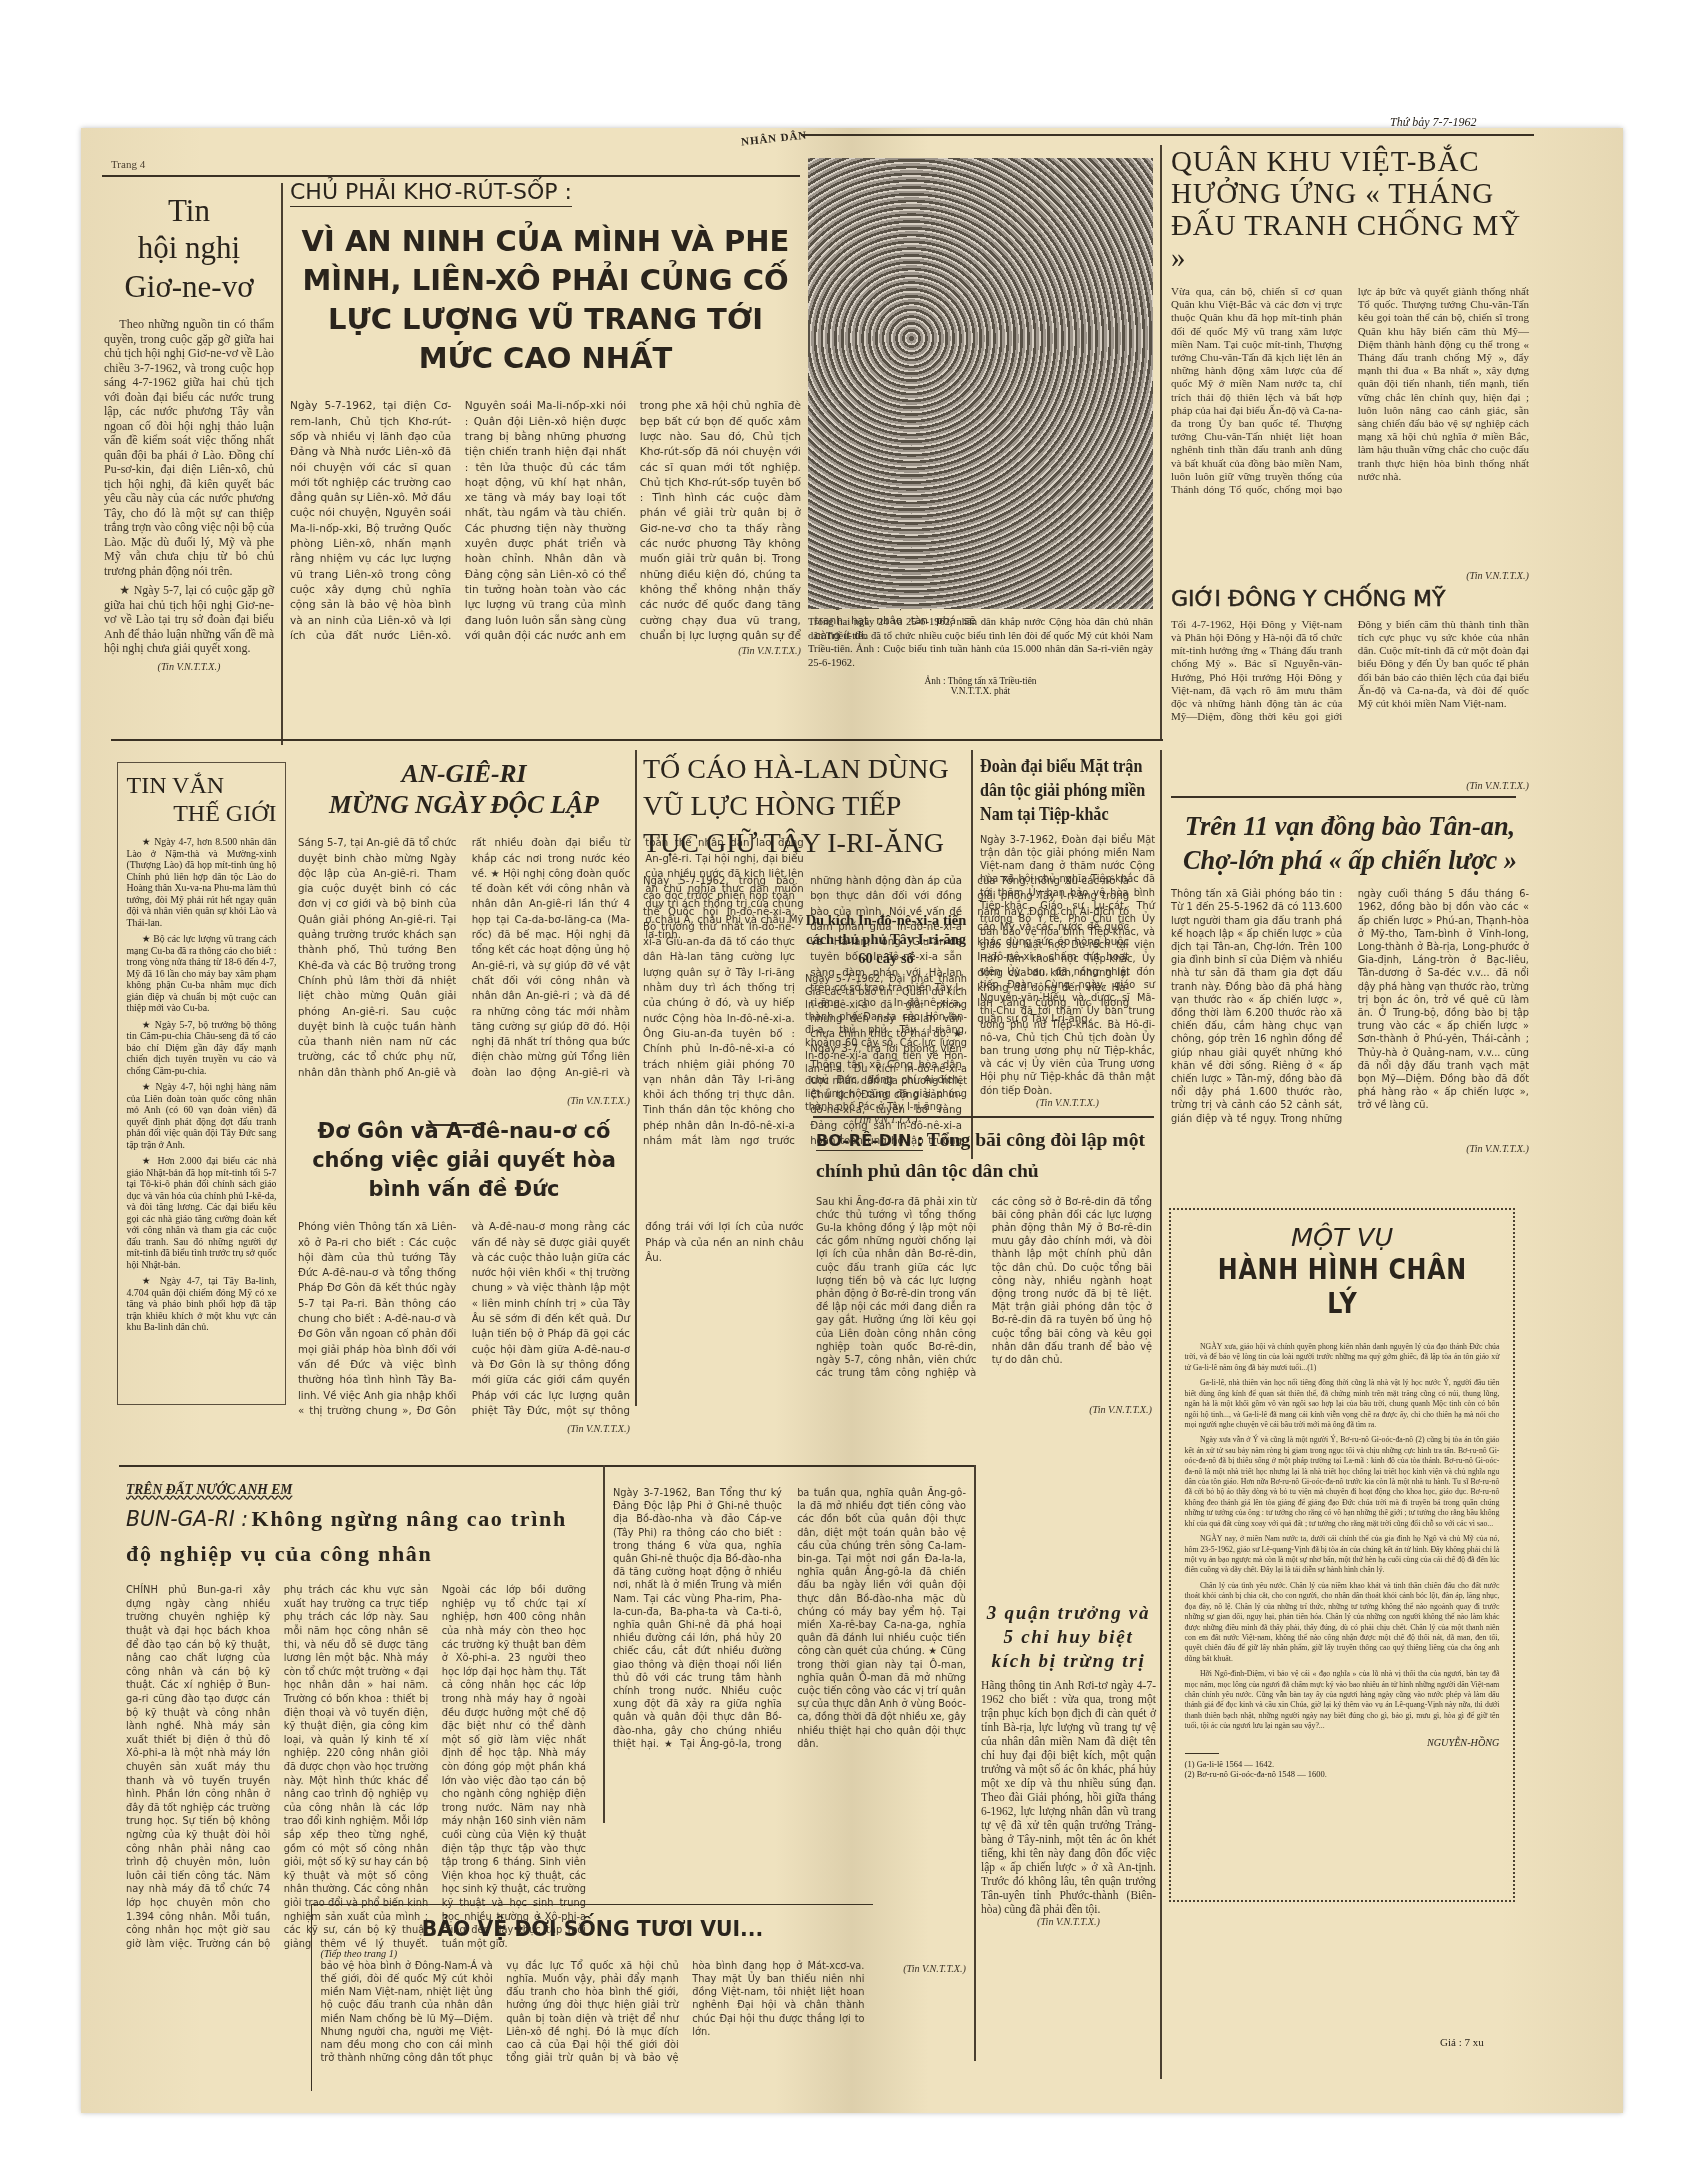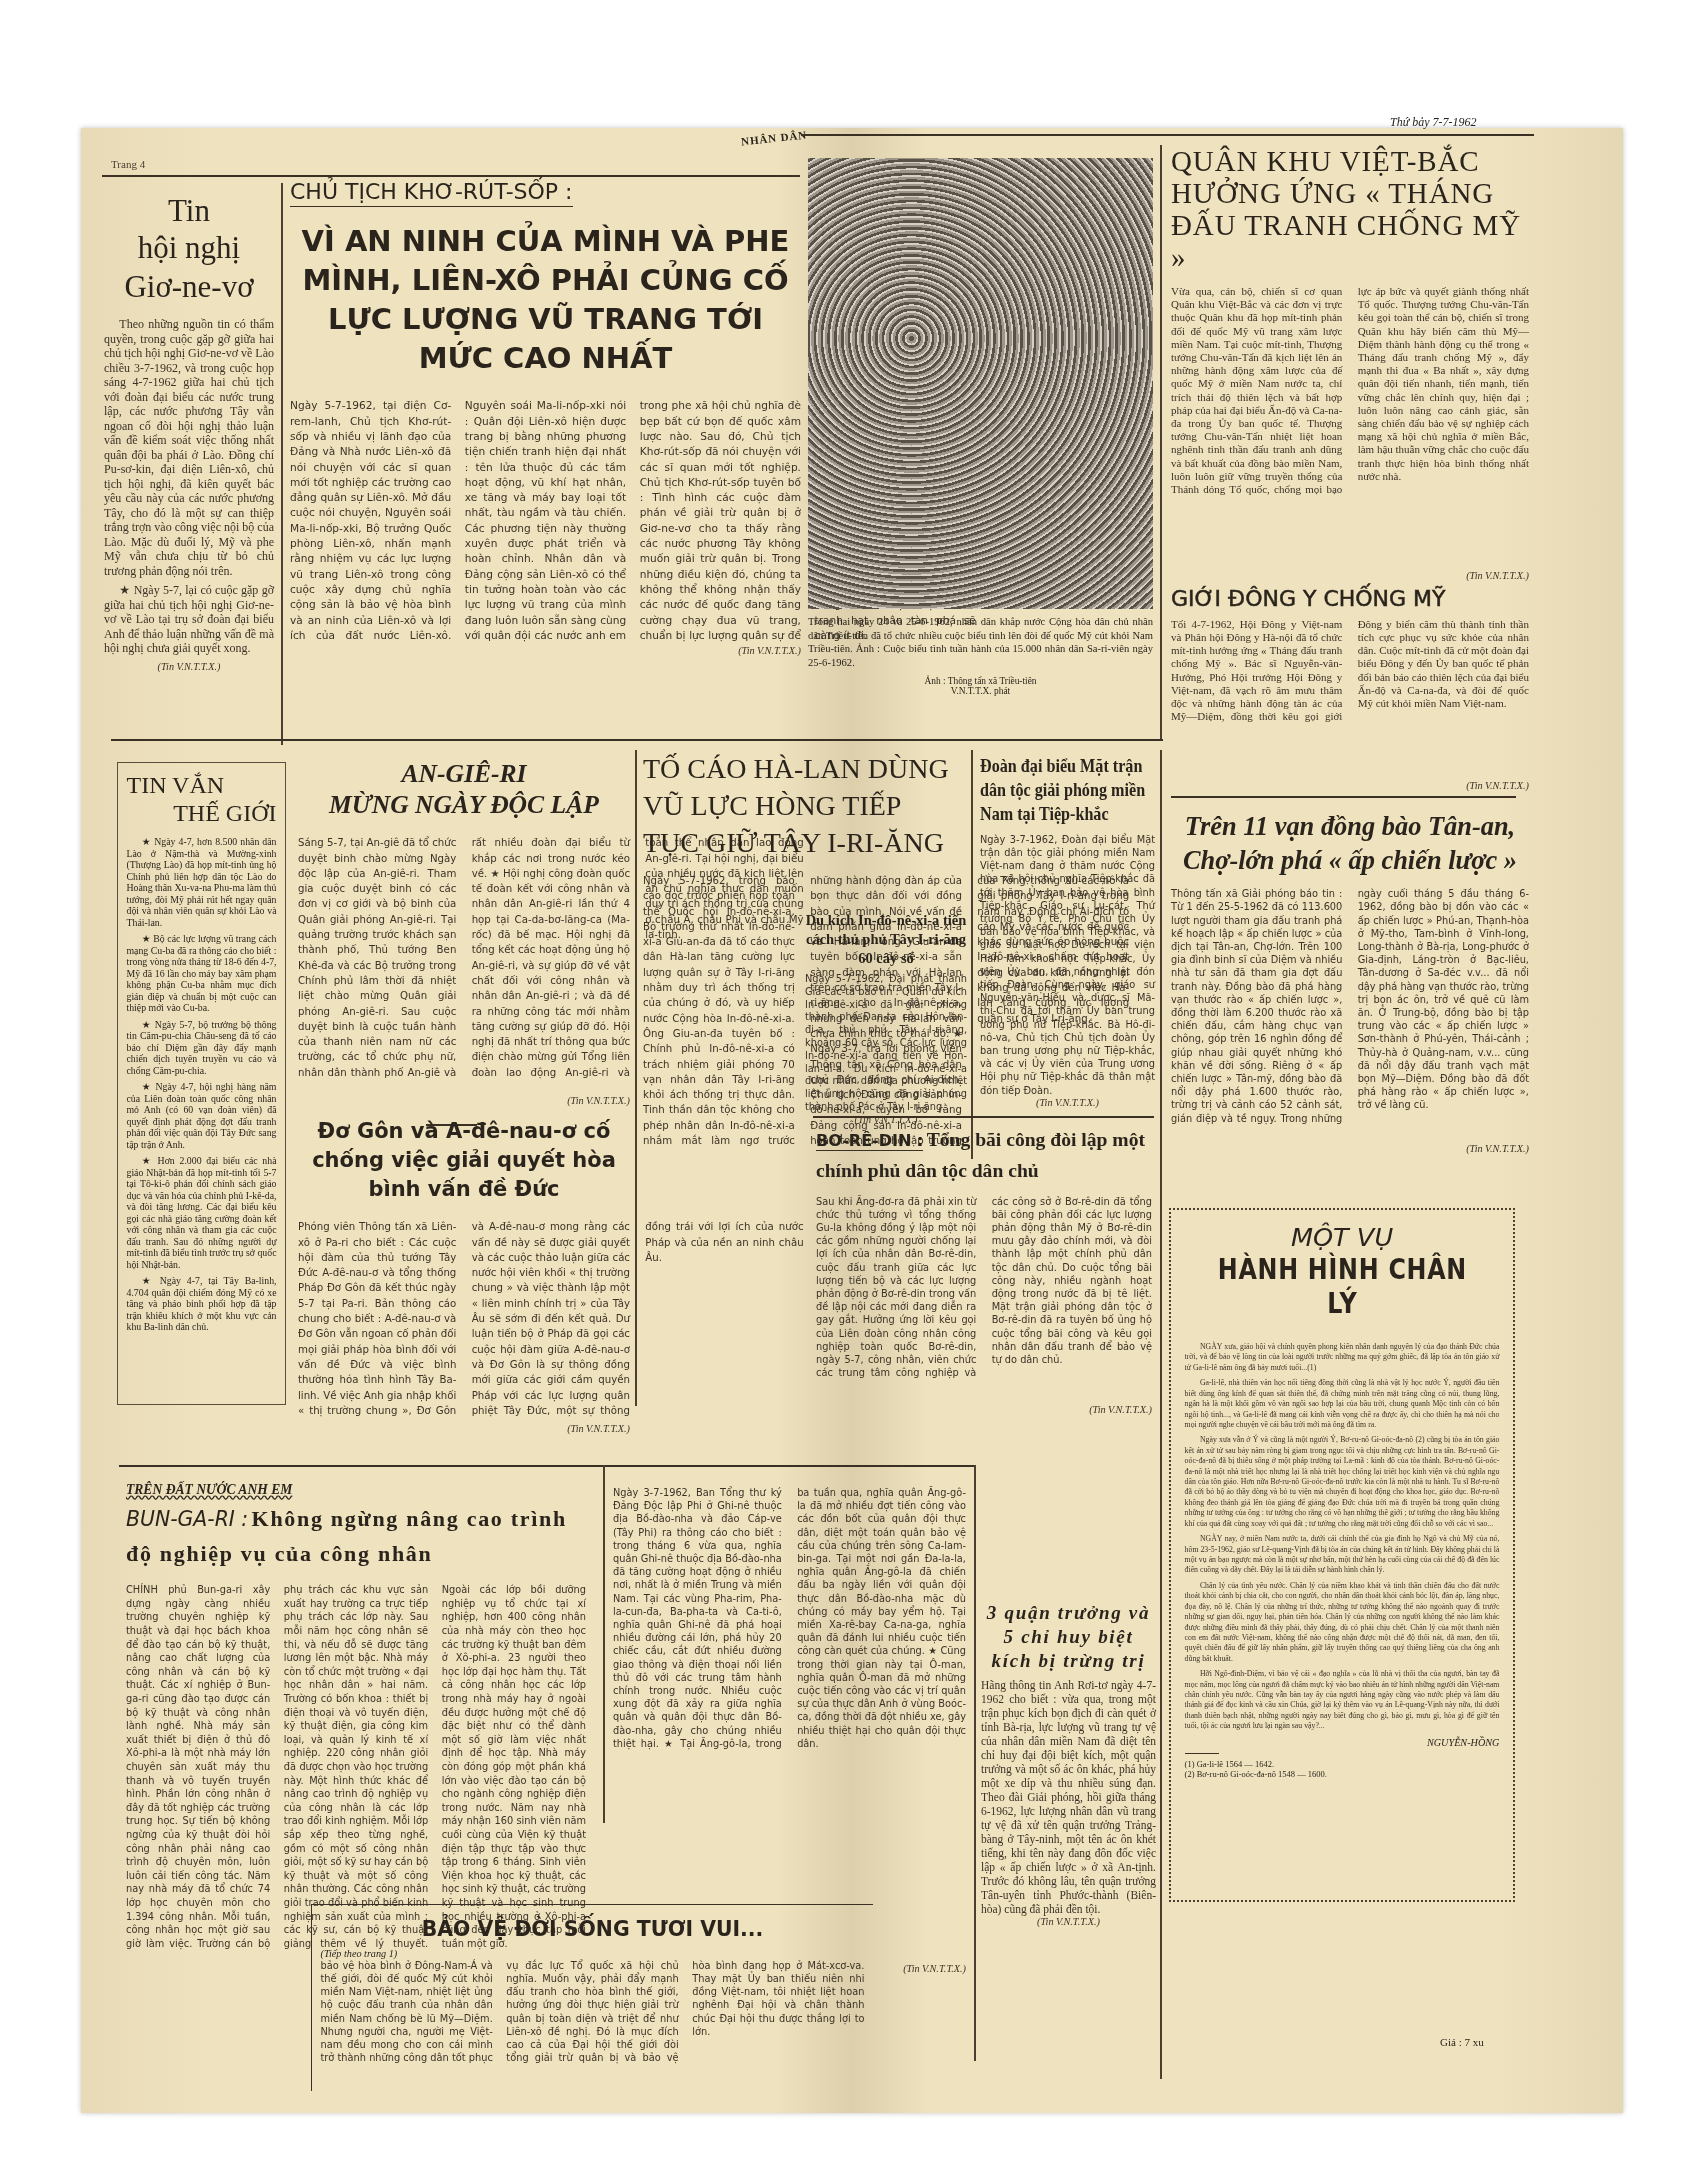--- a/index.html
+++ b/index.html
@@ -46,21 +46,21 @@
   <div class="head-serif" style="font-size:31px;line-height:37px;">Tin</div>
   <div class="head-serif" style="font-size:31px;line-height:37px;">hội nghị</div>
   <div class="head-serif" style="font-size:31px;line-height:41px;">Giơ-ne-vơ</div>
   <p class="body-serif" style="margin-top:10.2px;">Theo những nguồn tin có thẩm quyền, trong cuộc gặp gỡ giữa hai chủ tịch hội nghị Giơ-ne-vơ về Lào chiều 3-7-1962, và trong cuộc họp sáng 4-7-1962 giữa hai chủ tịch với đoàn đại biểu các nước trung lập, các nước phương Tây vẫn ngoan cố đòi hội nghị thảo luận vấn đề kiểm soát việc thống nhất quân đội ba phái ở Lào. Đồng chí Pu-sơ-kin, đại diện Liên-xô, chủ tịch hội nghị, đã kiên quyết bác yêu cầu này của các nước phương Tây, cho đó là một sự can thiệp trắng trợn vào công việc nội bộ của Lào. Mặc dù đuối lý, Mỹ và phe Mỹ vẫn chưa chịu từ bỏ chủ trương phản động nói trên.</p>
   <p class="body-serif">★ Ngày 5-7, lại có cuộc gặp gỡ giữa hai chủ tịch hội nghị Giơ-ne-vơ về Lào tại trụ sở đoàn đại biểu Anh để thảo luận những vấn đề mà hội nghị chưa giải quyết xong.</p>
   <div class="credit" style="text-align:center;">(Tin V.N.T.T.X.)</div>
 </div>
 <div class="vrule" style="left:281px;top:183px;height:562px;"></div>
 
 <div class="abs" style="left:290px;top:179px;width:511px;">
-  <div style="font-family:'DejaVu Sans',sans-serif;font-size:22px;border-bottom:1.7px solid #3a3124;display:inline-block;padding-bottom:1.7px;">CHỦ TỊCH KHƠ-RÚT-SỐP :</div>
+  <div style="font-family:'DejaVu Sans',sans-serif;font-size:22px;border-bottom:1.7px solid #3a3124;display:inline-block;padding-bottom:1.7px;">CHỦ PHẢI KHƠ-RÚT-SỐP :</div>
   <div class="head-sans" style="font-size:29px;line-height:39px;text-align:center;margin-top:15.3px;">VÌ AN NINH CỦA MÌNH VÀ PHE MÌNH, LIÊN-XÔ PHẢI CỦNG CỐ LỰC LƯỢNG VŨ TRANG TỚI MỨC CAO NHẤT</div>
   <div class="cols3 body-text" style="margin-top:20.4px;height:247px;">Ngày 5-7-1962, tại điện Cơ-rem-lanh, Chủ tịch Khơ-rút-sốp và nhiều vị lãnh đạo của Đảng và Nhà nước Liên-xô đã nói chuyện với các sĩ quan mới tốt nghiệp các trường cao đẳng quân sự Liên-xô. Mở đầu cuộc nói chuyện, Nguyên soái Ma-li-nốp-xki, Bộ trưởng Quốc phòng Liên-xô, nhấn mạnh rằng nhiệm vụ các lực lượng vũ trang Liên-xô trong công cuộc xây dựng chủ nghĩa cộng sản là bảo vệ hòa bình và an ninh của Liên-xô và lợi ích của đất nước Liên-xô. Nguyên soái Ma-li-nốp-xki nói : Quân đội Liên-xô hiện được trang bị bằng những phương tiện chiến tranh hiện đại nhất : tên lửa thuộc đủ các tầm hoạt động, vũ khí hạt nhân, xe tăng và máy bay loại tốt nhất, tàu ngầm và tàu chiến. Các phương tiện này thường xuyên được phát triển và hoàn chỉnh. Nhân dân và Đảng cộng sản Liên-xô có thể tin tưởng hoàn toàn vào các lực lượng vũ trang của mình đang luôn luôn sẵn sàng cùng với quân đội các nước anh em trong phe xã hội chủ nghĩa đè bẹp bất cứ bọn đế quốc xâm lược nào. Sau đó, Chủ tịch Khơ-rút-sốp đã nói chuyện với các sĩ quan mới tốt nghiệp. Chủ tịch Khơ-rút-sốp tuyên bố : Tình hình các cuộc đàm phán về giải trừ quân bị ở Giơ-ne-vơ cho ta thấy rằng các nước phương Tây không muốn giải trừ quân bị. Trong những điều kiện đó, chúng ta không thể không nhận thấy các nước đế quốc đang tăng cường chạy đua vũ trang, chuẩn bị lực lượng quân sự để gây chiến tranh, ra sức tích trữ vũ khí, kể cả vũ khí hạt nhân. Vì nền an ninh của Liên-xô và của toàn phe xã hội chủ nghĩa chúng ta bắt buộc phải tăng cường sức mạnh của các lực lượng vũ trang của chúng ta tới mức cao nhất. Lực lượng phòng thủ của nước ta càng mạnh thì phe xã hội chủ nghĩa càng mạnh, nguy cơ một cuộc chiến tranh xâm lược và khả năng nổ ra một cuộc chiến tranh hạt nhân tàn phá sẽ càng ít đi.</div>
   <div class="credit">(Tin V.N.T.T.X.)</div>
 </div>
 
 <div class="abs photo" style="left:808px;top:158px;width:345px;height:451px;"></div>
 <div class="abs" style="left:808px;top:615px;width:345px;">
   <div style="font-size:10.6px;line-height:13.6px;text-align:justify;">Trong hai ngày 24 và 25-6-1962, nhân dân khắp nước Cộng hòa dân chủ nhân dân Triều-tiên đã tổ chức nhiều cuộc biểu tình lên đòi đế quốc Mỹ cút khỏi Nam Triều-tiên. Ảnh : Cuộc biểu tình tuần hành của 15.000 nhân dân Sa-ri-viên ngày 25-6-1962.</div>
   <div style="font-size:9.4px;text-align:center;margin-top:6.8px;">Ảnh : Thông tấn xã Triều-tiên</div>
   <div style="font-size:9.4px;text-align:center;">V.N.T.T.X. phát</div>

